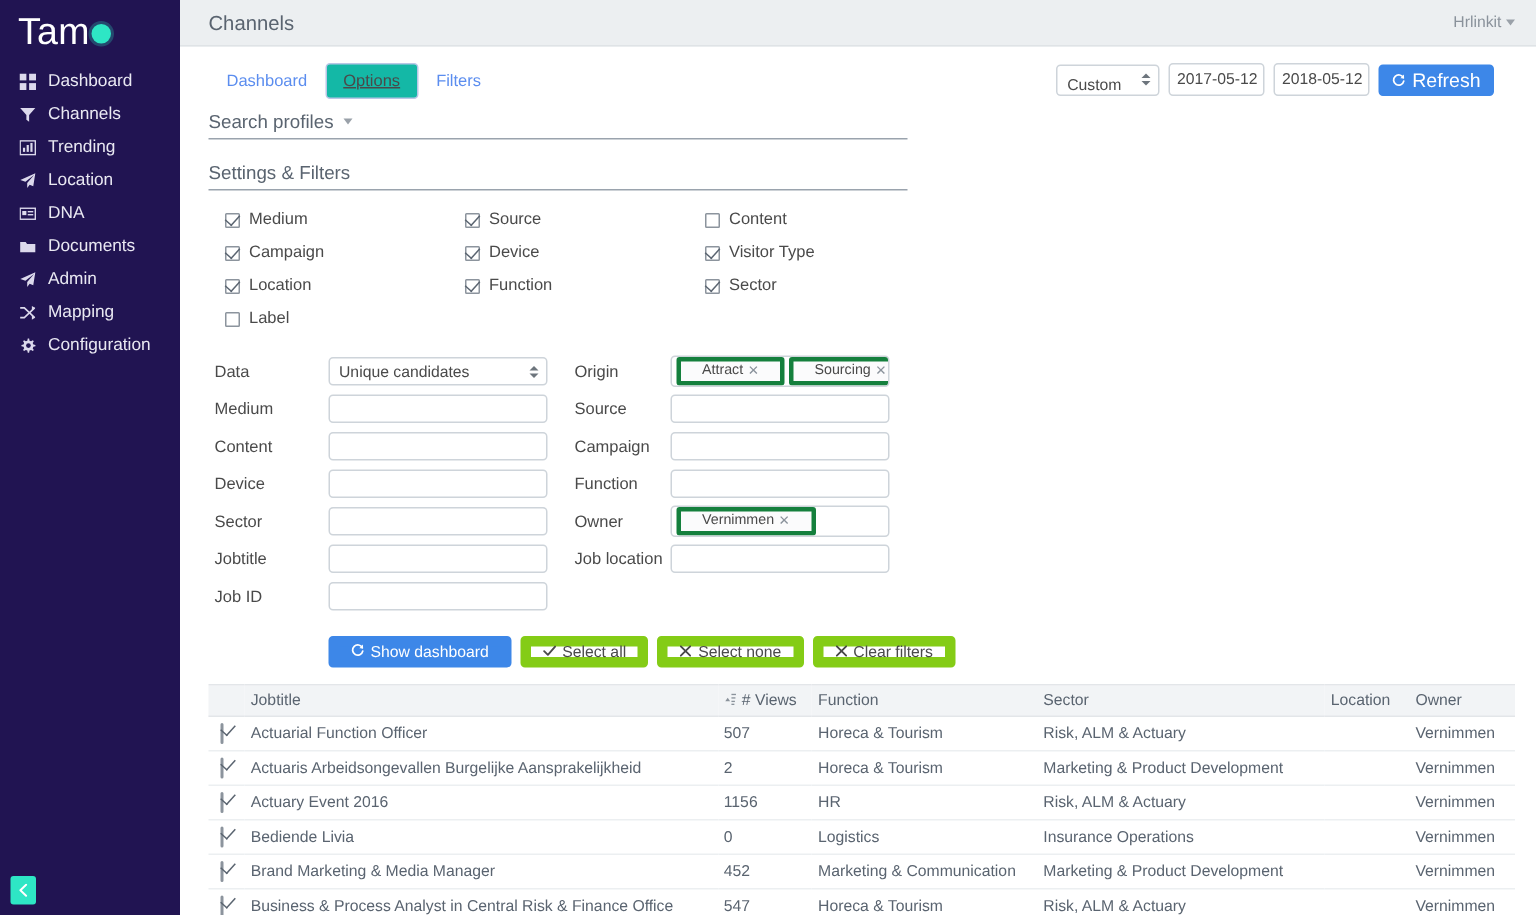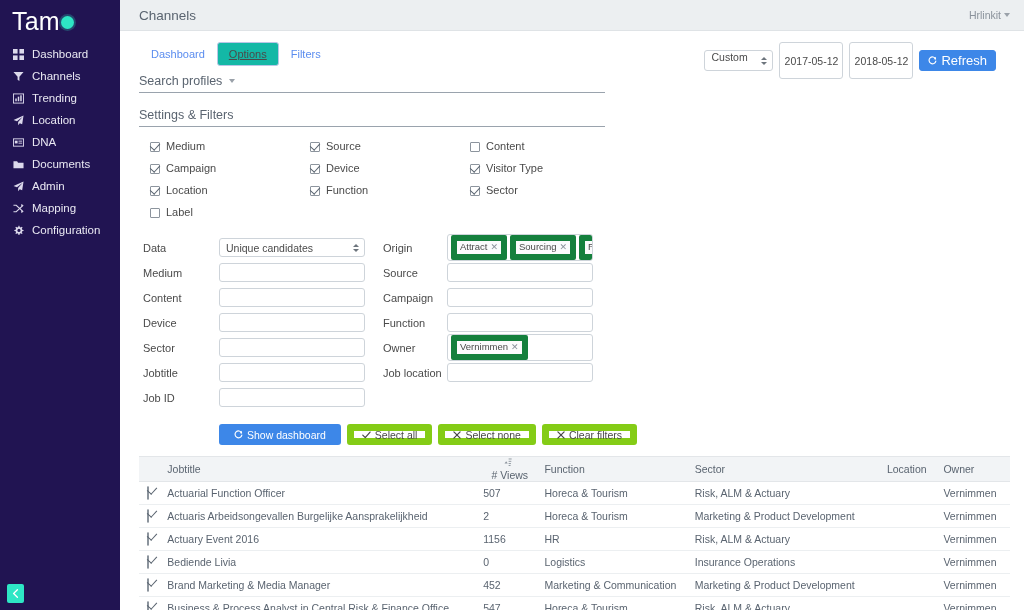--- a/index.html
+++ b/index.html
@@ -132,38 +132,38 @@
   }
   .sel-custom {
     width: 69px; height: 21px;
     border: 1px solid #ced4da;
     border-radius: 3px;
     background: #fff;
     font-size: 10.5px;
     color: #4a4a4a;
     padding: 0 14px 0 6px;
     position: relative;
-    display: flex; align-items: flex-start;
+    display: flex; align-items: flex-end;
     cursor: pointer;
   }
   .spin {
     position: absolute; right: 5px; top: 50%;
     transform: translateY(-50%);
     display: flex; flex-direction: column; gap: 2px;
   }
   .spin i {
     width: 0; height: 0; display: block;
     border-left: 3px solid transparent;
     border-right: 3px solid transparent;
   }
   .spin i.up { border-bottom: 3.5px solid #6d757d; }
   .spin i.dn { border-top: 3.5px solid #6d757d; }
 
   .datebox {
-    width: 64px; height: 37px;
+    width: 64px; height: 22px;
     border: 1px solid #ced4da;
     border-radius: 3px;
     background: #fff;
     font-size: 10.5px;
     color: #4a4a4a;
     display: flex; align-items: center; justify-content: center;
     cursor: pointer;
   }
   .btn-refresh {
     height: 21px;
@@ -260,26 +260,26 @@
     border: 1px solid #ced4da;
     border-radius: 3px;
     background: #fff;
     width: 146px; flex: 0 0 146px;
     display: flex; align-items: center;
     gap: 3px;
     padding: 0 3px;
     overflow: hidden;
   }
   .tag {
-    border: 6px solid #15803d;
+    border: 3px solid #15803d;
     border-radius: 2px;
     background: #fbfbfc;
     font-size: 9.5px;
     color: #4a4a4a;
-    padding: 1px 3px;
+    padding: 1px 14px;
     display: inline-flex; align-items: center; gap: 3px;
     line-height: 1.1;
     white-space: nowrap;
     cursor: pointer;
   }
   .tag .x { color: #8a929b; font-size: 9px; }
 
   
   .actions {
     display: flex; align-items: center; gap: 6px;
@@ -328,21 +328,21 @@
     white-space: nowrap;
   }
   .c-chk { width: 26px; padding-left: 8px !important; }
   .c-title { width: 320px; }
   .c-views { width: 64px; }
   .c-func { width: 152px; }
   .c-sector { width: 196px; }
   .c-loc { width: 58px; }
   .c-owner { width: 72px; }
   .sort-ico { display: inline-block; margin-right: 4px; vertical-align: -1px; }
-  .th-views-wrap { display: flex; align-items: center; flex-direction: column; }
+  .th-views-wrap { display: flex; align-items: center; }
 </style>
 </head>
 <body>
 
 <div id="app">
 
   <div id="sidebar">
     <div class="logo-wrap">
       <span class="logo-text">Tam</span>
         <span class="logo-dot"></span>

